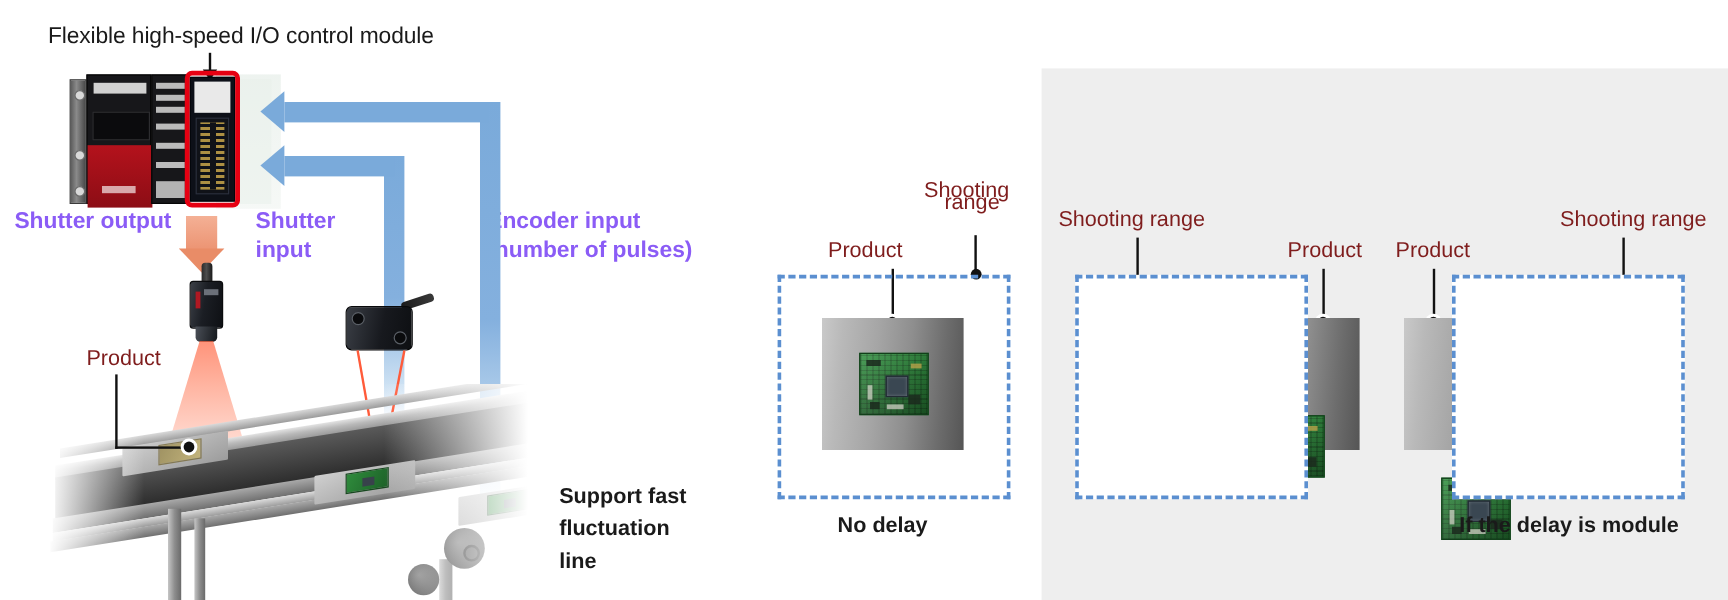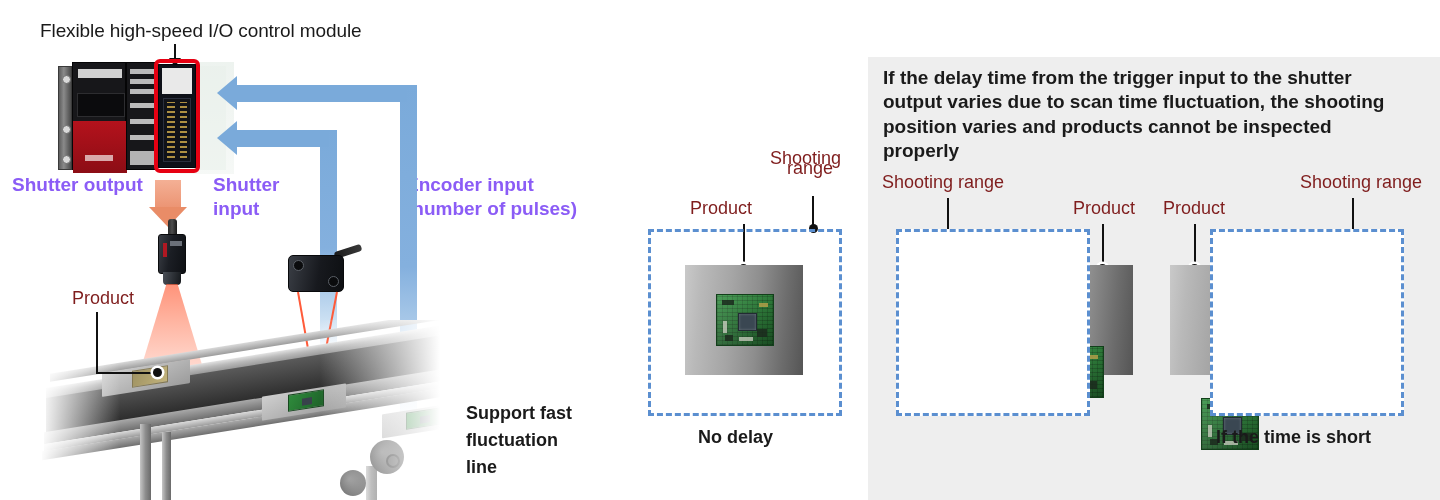--- a/index.html
+++ b/index.html
@@ -277,26 +277,20 @@
     <div class="comp dark" style="left:5px;top:5px;width:12px;height:5px;"></div>
     <div class="comp" style="left:6px;top:26px;width:4px;height:12px;"></div>
     <div class="comp gold" style="left:42px;top:8px;width:9px;height:4px;"></div>
     <div class="comp dark" style="left:40px;top:34px;width:10px;height:8px;"></div>
     <div class="comp" style="left:22px;top:42px;width:14px;height:4px;"></div>
     <div class="comp dark" style="left:8px;top:40px;width:8px;height:6px;"></div>
   </div>
 
   <div class="abs t-cap" style="left:698px;top:427px;">No delay</div>
 
-  <div class="abs" style="left:883px;top:66px;width:545px;">
-    <div class="t-sup">If the delay time from the trigger input to the shutter</div>
-    <div class="t-sup">output varies due to scan time fluctuation, the shooting</div>
-    <div class="t-sup">position varies and products cannot be inspected</div>
-    <div class="t-sup">properly</div>
-  </div>
 
   <div class="abs t-plain" style="left:882px;top:172px;">Shooting range</div>
   <div class="abs leader" style="left:947px;top:198px;height:36px;"></div>
   <div class="abs dot" style="left:943px;top:229px;"></div>
 
   <div class="abs t-plain" style="left:1073px;top:198px;">Product</div>
   <div class="abs leader" style="left:1102px;top:224px;height:46px;"></div>
   <div class="abs dot ring" style="left:1098px;top:264px;"></div>
 
   <div class="abs product-plate" style="left:1015px;top:265px;width:118px;height:110px;"></div>
@@ -326,15 +320,15 @@
     <div class="chip" style="left:21px;top:18px;width:17px;height:16px;"></div>
     <div class="comp dark" style="left:5px;top:5px;width:12px;height:5px;"></div>
     <div class="comp" style="left:6px;top:26px;width:4px;height:12px;"></div>
     <div class="comp gold" style="left:42px;top:8px;width:9px;height:4px;"></div>
     <div class="comp dark" style="left:40px;top:34px;width:10px;height:8px;"></div>
     <div class="comp" style="left:22px;top:42px;width:14px;height:4px;"></div>
     <div class="comp dark" style="left:8px;top:40px;width:8px;height:6px;"></div>
   </div>
   <div class="abs dashbox filled" style="left:1210px;top:229px;width:194px;height:187px;"></div>
 
-  <div class="abs t-cap" style="left:1216px;top:427px;">If the time is short</div>
+  <div class="abs t-cap" style="left:1216px;top:427px;">If the delay is module</div>
 
 </div>
 
 </body></html>

